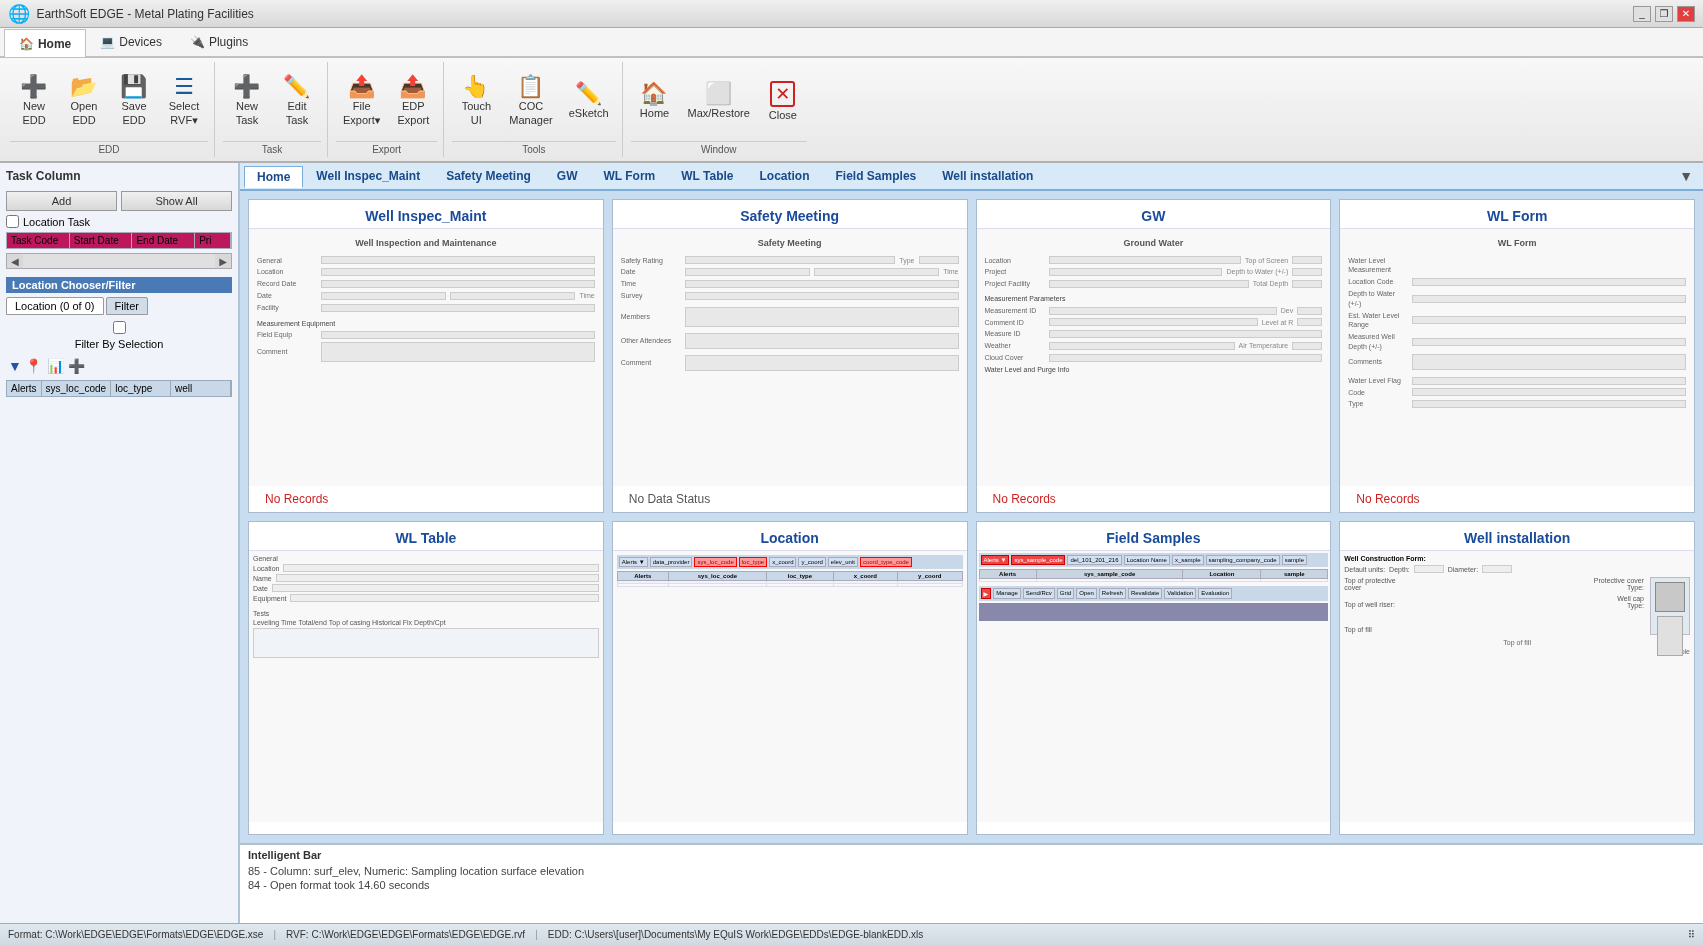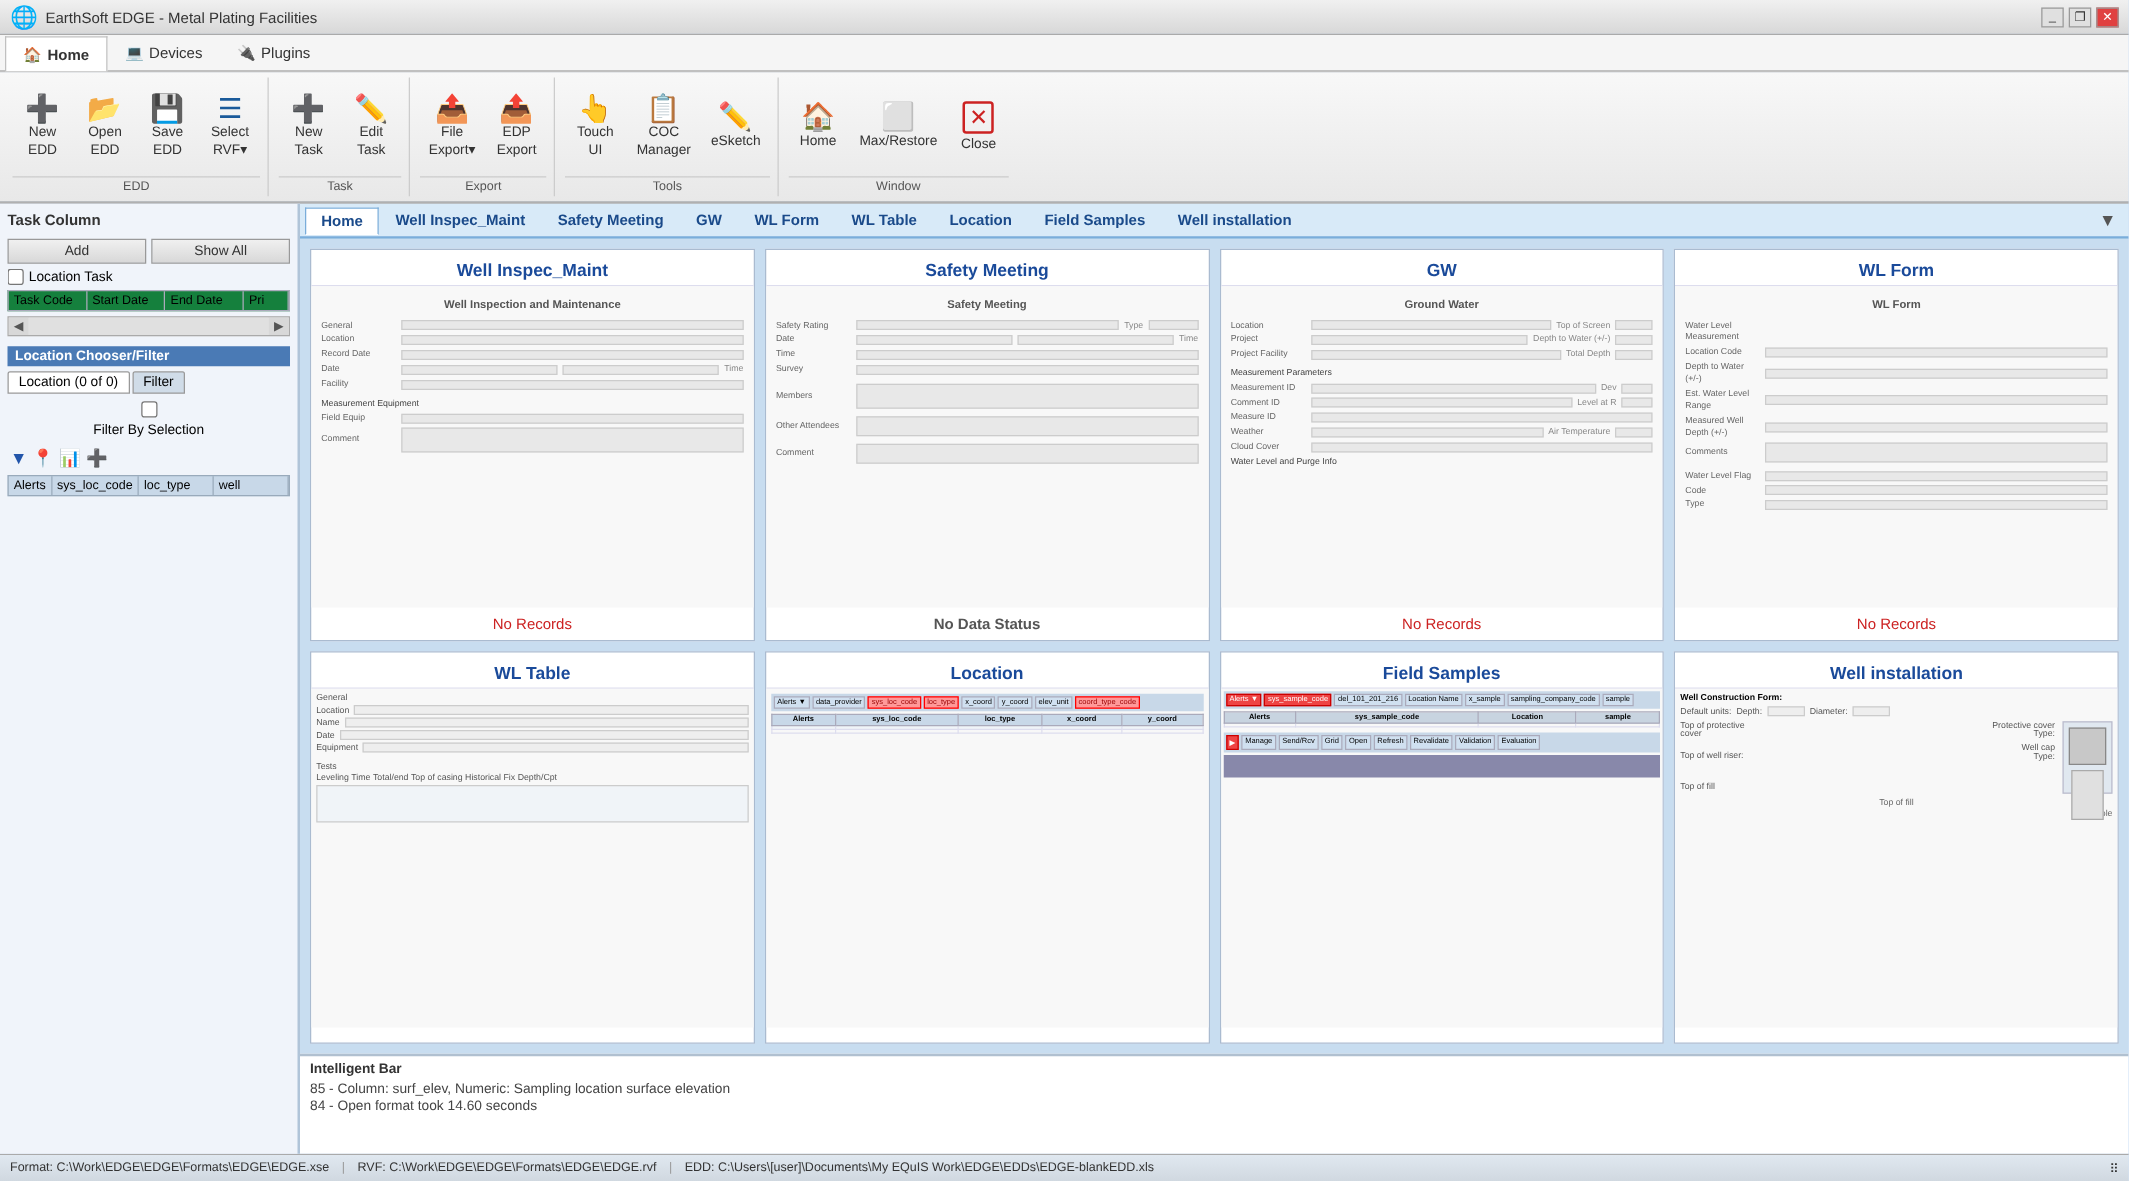--- a/index.html
+++ b/index.html
@@ -155,21 +155,21 @@
       text-align: center;
     }
     .location-task-row {
       display: flex;
       align-items: center;
       gap: 4px;
       font-size: 11px;
     }
     .sidebar-table-header {
       display: flex;
-      background: #15803d;
+      background: #be185d;
       border: 1px solid #aab;
       font-size: 10px;
       align-items: flex-end;
     }
     .sidebar-table-header div {
       padding: 2px 4px;
       border-right: 1px solid #aab;
       white-space: nowrap;
       overflow: hidden;
     }
@@ -294,26 +294,26 @@
       padding: 8px 4px 4px;
       border-bottom: 1px solid #dde;
     }
     .card-preview {
       flex: 1;
       overflow: hidden;
       position: relative;
       background: #f8f8f8;
     }
     .card-status {
-      text-align: center;
       font-size: 12px;
       padding: 6px;
+      margin-left: 10px;
     }
     .status-no-records { color: #cc2222; }
-    .status-no-data { color: #555; font-weight: bold; }
+    .status-no-data { color: #555; }
     .preview-content {
       padding: 8px;
       font-size: 8px;
       color: #888;
       line-height: 1.4;
     }
     .preview-form-row {
       display: flex;
       gap: 4px;
       margin-bottom: 2px;

